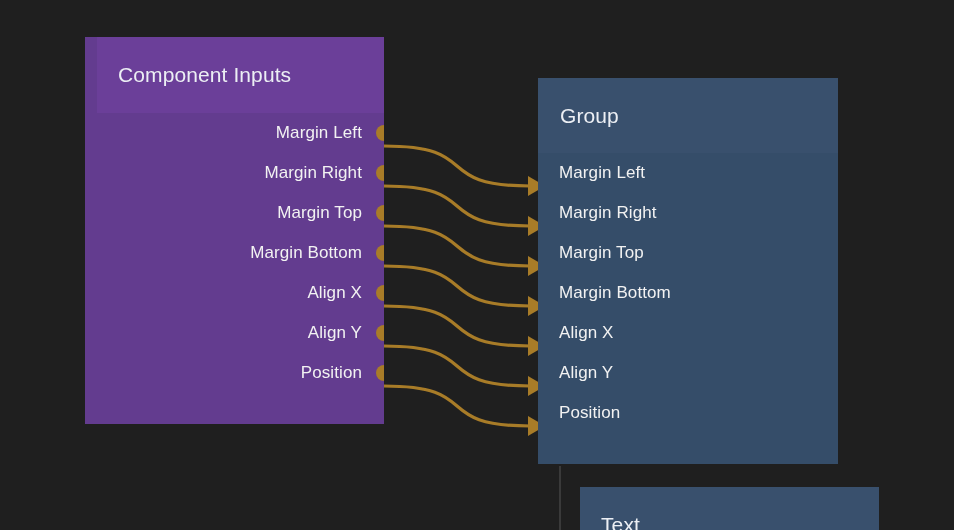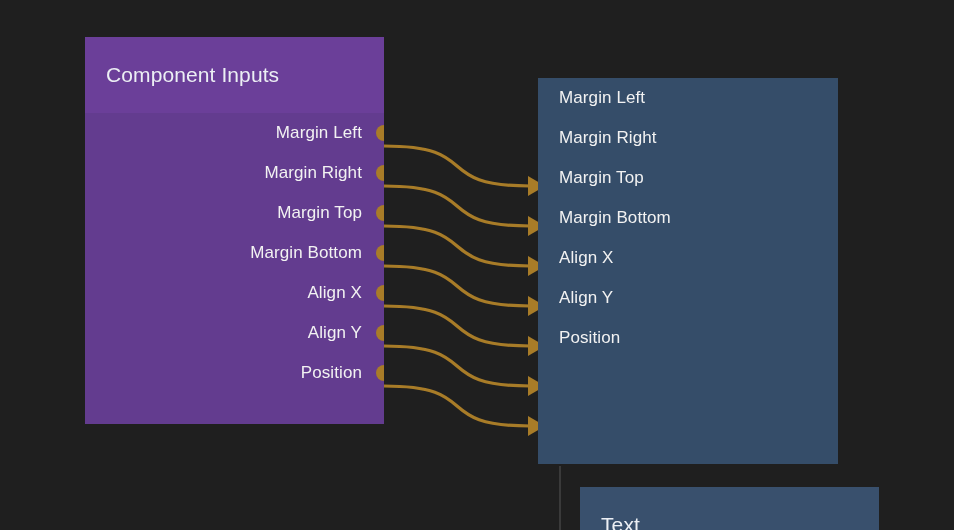--- a/index.html
+++ b/index.html
@@ -82,20 +82,21 @@
     left: 85px;
     top: 37px;
     width: 299px;
     height: 387px;
     background: #633c8f;
   }
   #node-component-inputs .node-header {
     height: 76px;
     background: #6b3f99;
     padding-left: 21px;
+    margin-left: 12px;
   }
   #node-component-inputs .port-row {
     justify-content: flex-end;
     padding-right: 22px;
   }
   .port-dot {
     position: absolute;
     right: -8px;
     top: 50%;
     width: 16px;
@@ -191,20 +192,23 @@
           <span class="port-dot" style="background: rgb(168, 124, 40);"></span>
         </div>
         <div class="port-row">
           <span class="port-label">Position</span>
           <span class="port-dot" style="background: rgb(168, 124, 40);"></span>
         </div>
       </div>
   </div>
 
   <div class="node" id="node-group">
+    <div class="node-header">
+      <span class="node-title">Group</span>
+    </div>
     <div class="node-body" id="group-ports">
         <div class="port-row">
           <span class="port-label">Margin Left</span>
         </div>
         <div class="port-row">
           <span class="port-label">Margin Right</span>
         </div>
         <div class="port-row">
           <span class="port-label">Margin Top</span>
         </div>

